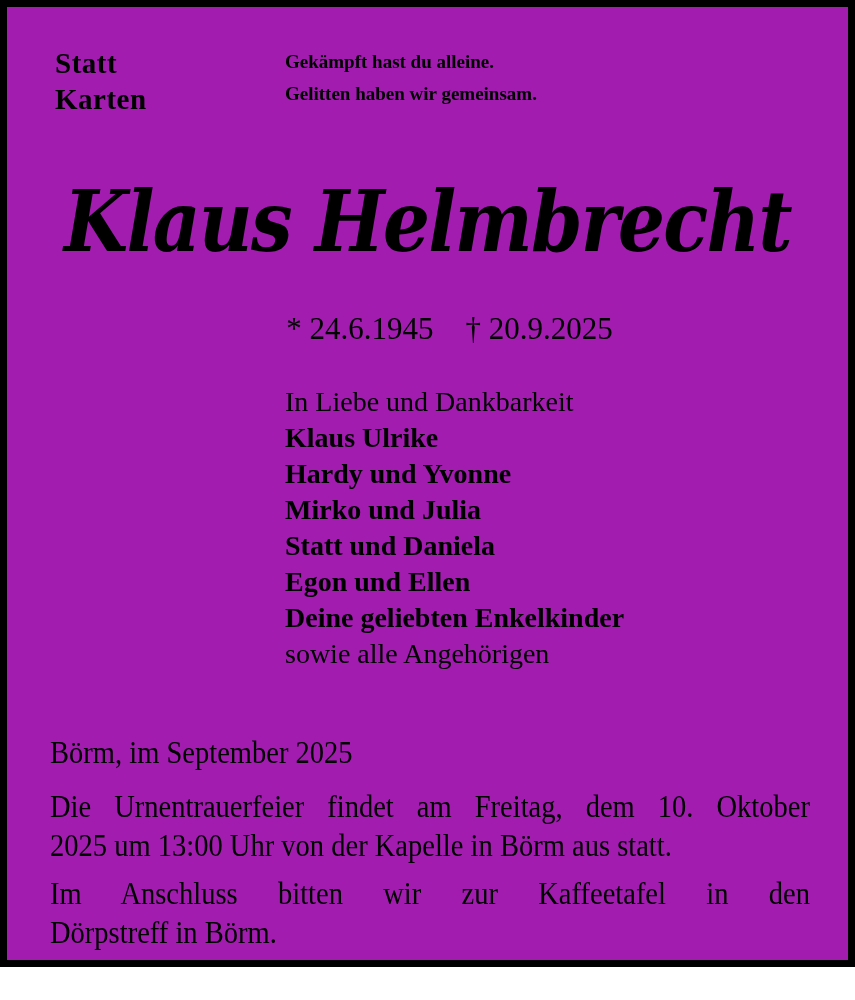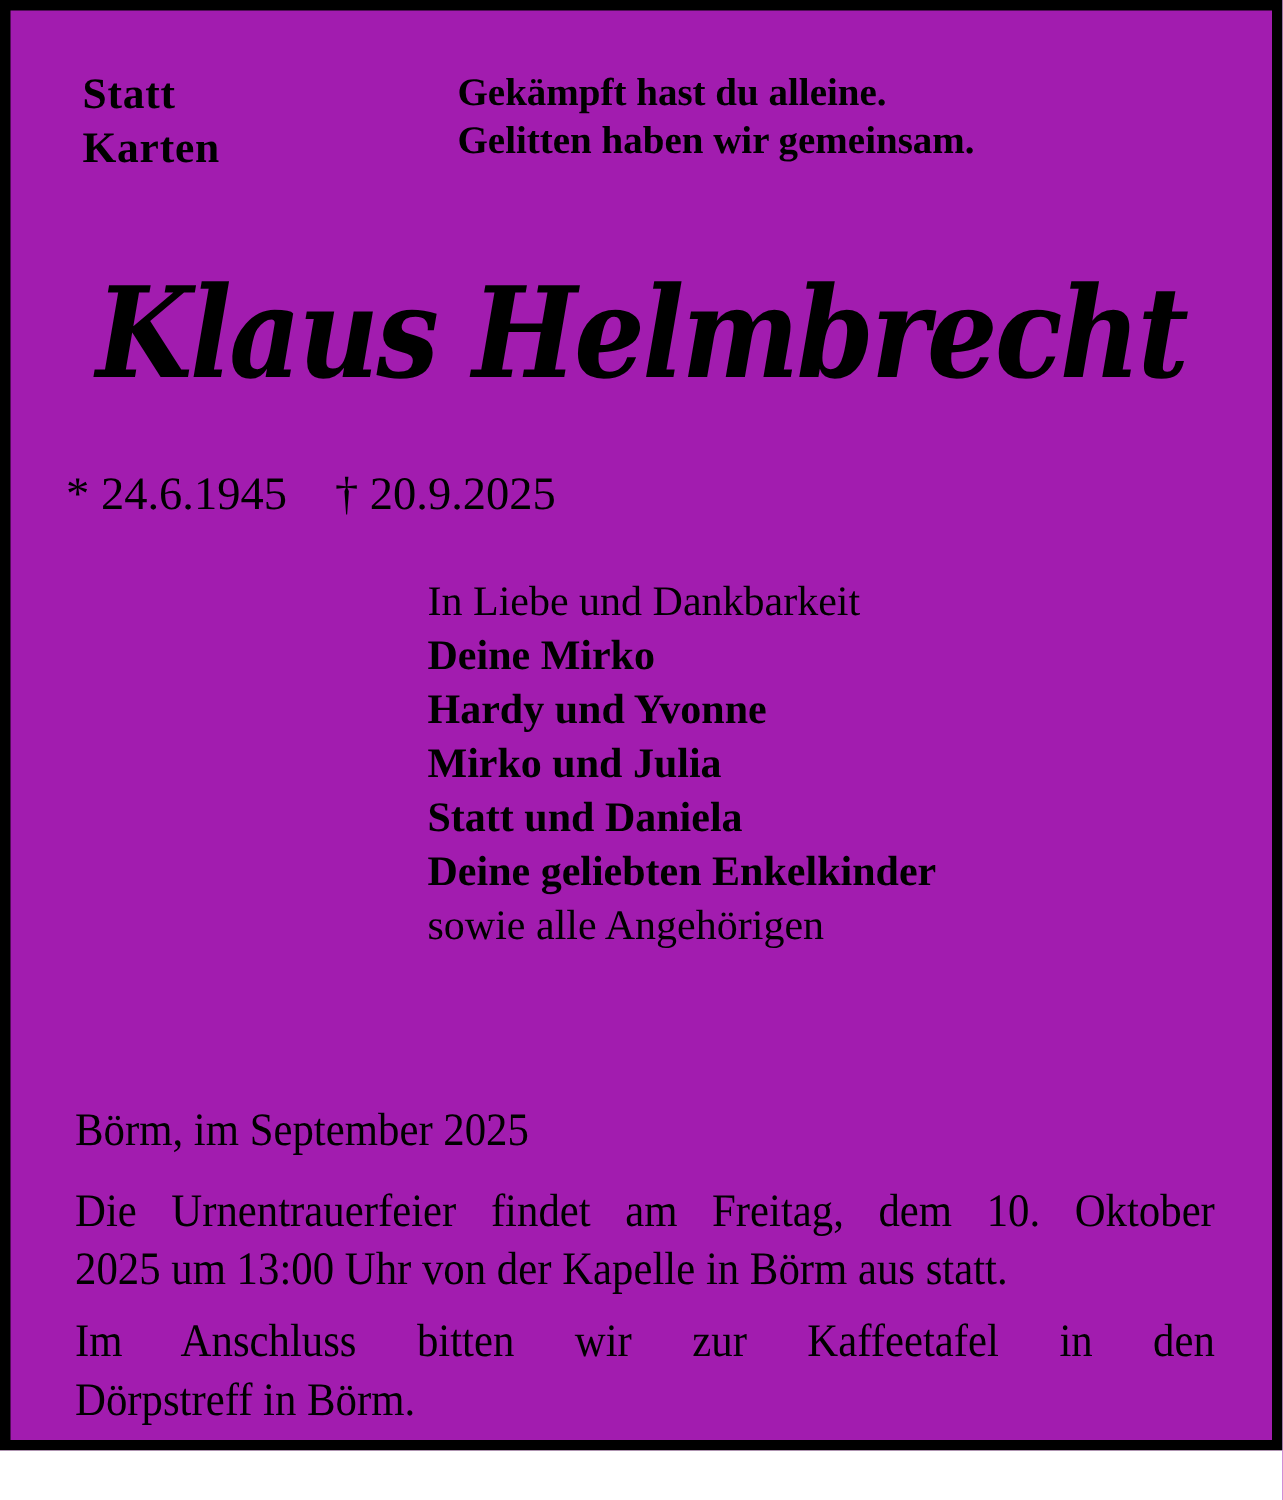--- a/index.html
+++ b/index.html
@@ -31,24 +31,23 @@
     font-size: 29px;
     font-weight: 700;
     line-height: 36px;
     letter-spacing: 0.5px;
   }
   
   .verse {
     position: absolute;
     left: 285px;
     top: 46px;
-    font-size: 26px;
+    font-size: 19px;
     font-weight: 700;
     line-height: 32px;
-    margin-left: 20px;
   }
   
   .name {
     position: absolute;
     left: 0;
     right: 0;
     top: 172px;
     text-align: center;
     font-family: "DejaVu Serif", serif;
     font-style: italic;
@@ -59,21 +58,21 @@
     transform: scaleX(0.88);
     transform-origin: center top;
     white-space: nowrap;
   }
   
   .dates {
     position: absolute;
     left: 0;
     right: 0;
     top: 310px;
-    text-align: left;
+    text-align: center;
     font-size: 31px;
     line-height: 37px;
     padding-left: 44px;
   }
   .dates .death {
     margin-left: 32px;
   }
   
   .family {
     position: absolute;
@@ -133,24 +132,25 @@
   </div>
 
   <div class="name">Klaus Helmbrecht</div>
 
   <div class="dates">
     <span class="birth">* 24.6.1945</span><span class="death">† 20.9.2025</span>
   </div>
 
   <div class="family">
     <div>In Liebe und Dankbarkeit</div>
-    <div class="bold">Deine Mirko</div>
+    <div class="bold">Klaus Ulrike</div>
     <div class="bold">Hardy und Yvonne</div>
     <div class="bold">Mirko und Julia</div>
     <div class="bold">Statt und Daniela</div>
+    <div class="bold">Egon und Ellen</div>
     <div class="bold">Deine geliebten Enkelkinder</div>
     <div>sowie alle Angehörigen</div>
   </div>
 
   <div class="place-date cond">Börm, im September 2025</div>
 
   <div class="para para-1 cond">
     <span class="jline">Die Urnentrauerfeier findet am Freitag, dem 10. Oktober</span>
     <span class="lline">2025 um 13:00 Uhr von der Kapelle in Börm aus statt.</span>
   </div>

